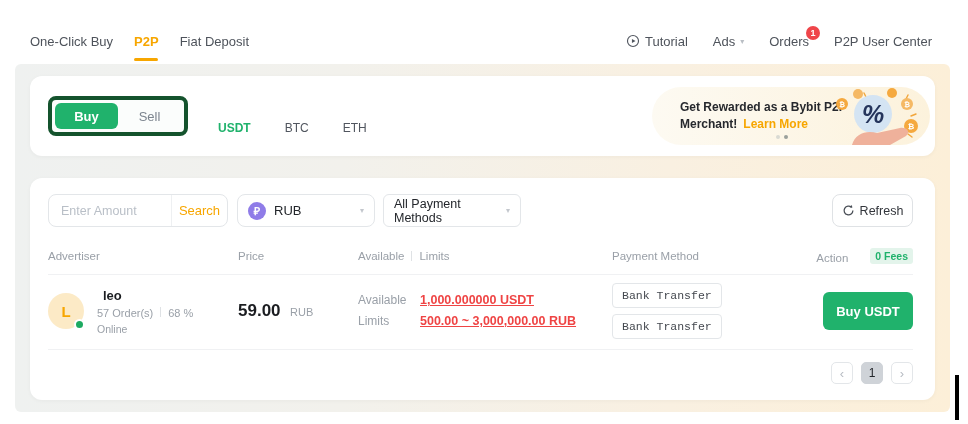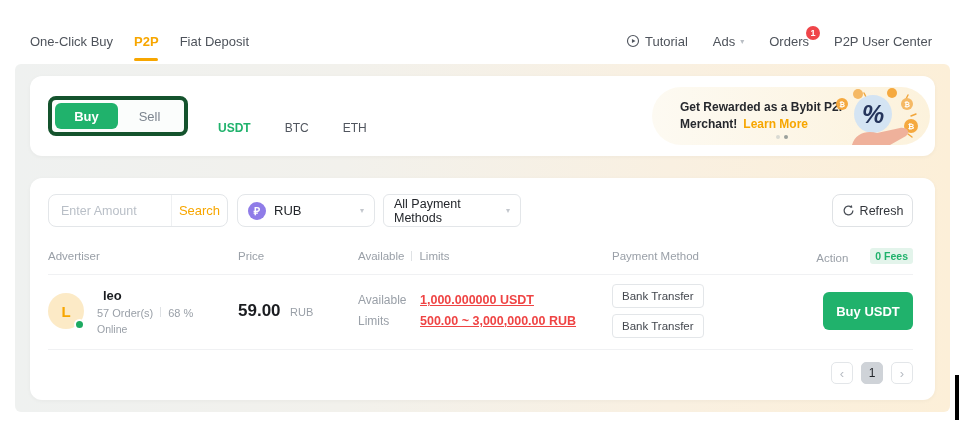--- a/index.html
+++ b/index.html
@@ -102,21 +102,21 @@
   .adv-name { font-size:13px; font-weight:bold; color:#1b1d21; cursor:pointer;padding-left:6px; }
   .adv-meta { font-size:11px; color:#9aa0a8; margin-top:4px;
     display:flex; align-items:flex-start; gap:7px; }
   .adv-status { font-size:10.5px; color:#9aa0a8; margin-top:4px; }
   .price-cell { white-space:nowrap; }
   .price-val { font-size:17px; font-weight:bold; color:#1b1d21; }
   .price-cur { font-size:11px; color:#9aa0a8; margin-left:5px; }
   .al-cell { font-size:12px; line-height:21px; }
   .al-label { display:inline-block; width:62px; color:#9aa0a8; }
   .al-value { font-size:12.5px; font-weight:bold; color:#ef4444;text-decoration:underline; }
-  .pay-cell { display:flex; gap:6px; flex-wrap:wrap; }
+  .pay-cell { display:flex; gap:6px; flex-wrap:wrap;font-family:Liberation Mono, monospace; }
   .pay-tag { border:1px solid #e3e6e9; border-radius:4px; padding:5px 9px;
     font-size:11.5px; color:#44484f; background:#fff; white-space:nowrap; }
   .action-cell { justify-self:end; }
   .buy-btn { width:90px; height:38px; background:#20b26c; border:0; border-radius:6px;
     color:#fff; font-weight:bold; font-size:13px; cursor:pointer;
     font-family:"Liberation Sans",sans-serif; }
 
   .pagination { position:absolute; right:22px; top:184px; display:flex; gap:8px; }
   .pg { width:22px; height:22px; border:1px solid #e3e6e9; border-radius:5px;
     background:#fff; color:#b6bbc2; font-size:13px; display:flex;

